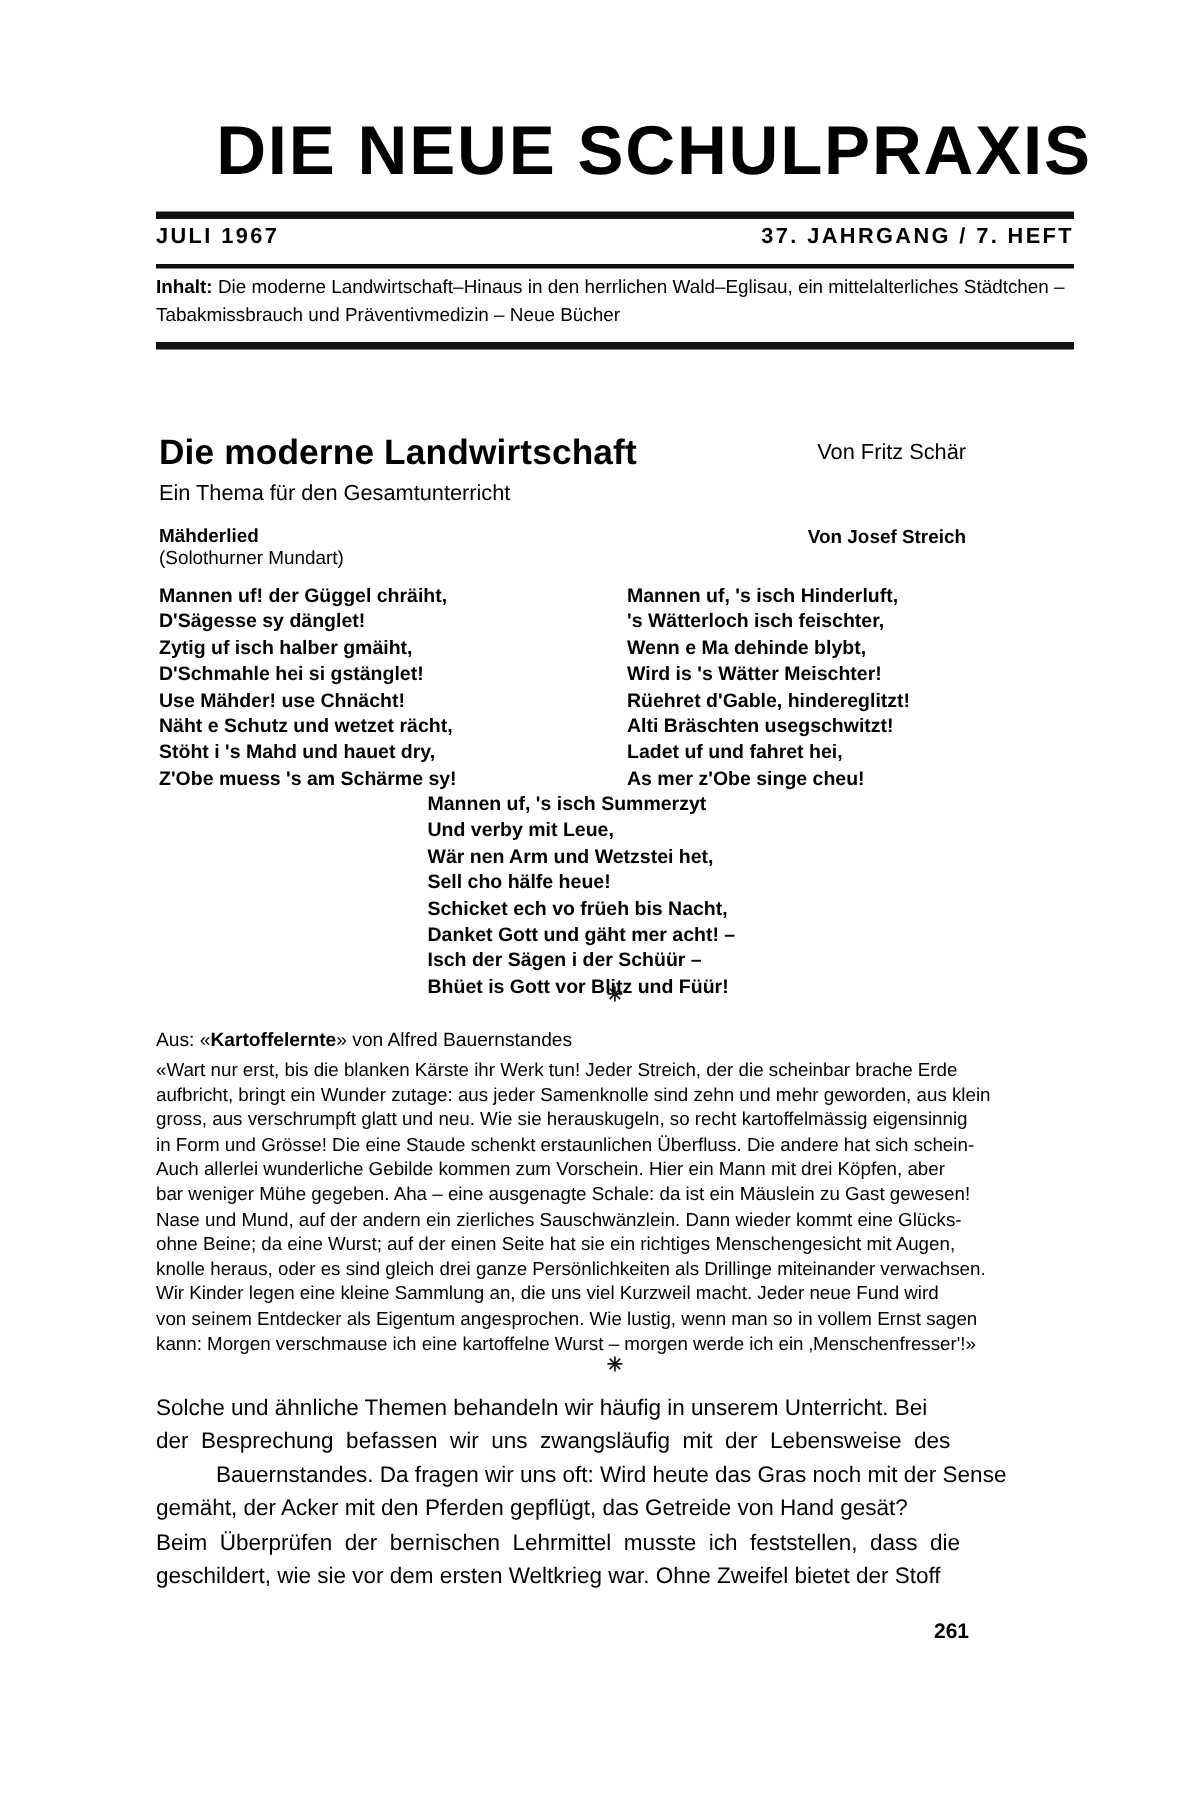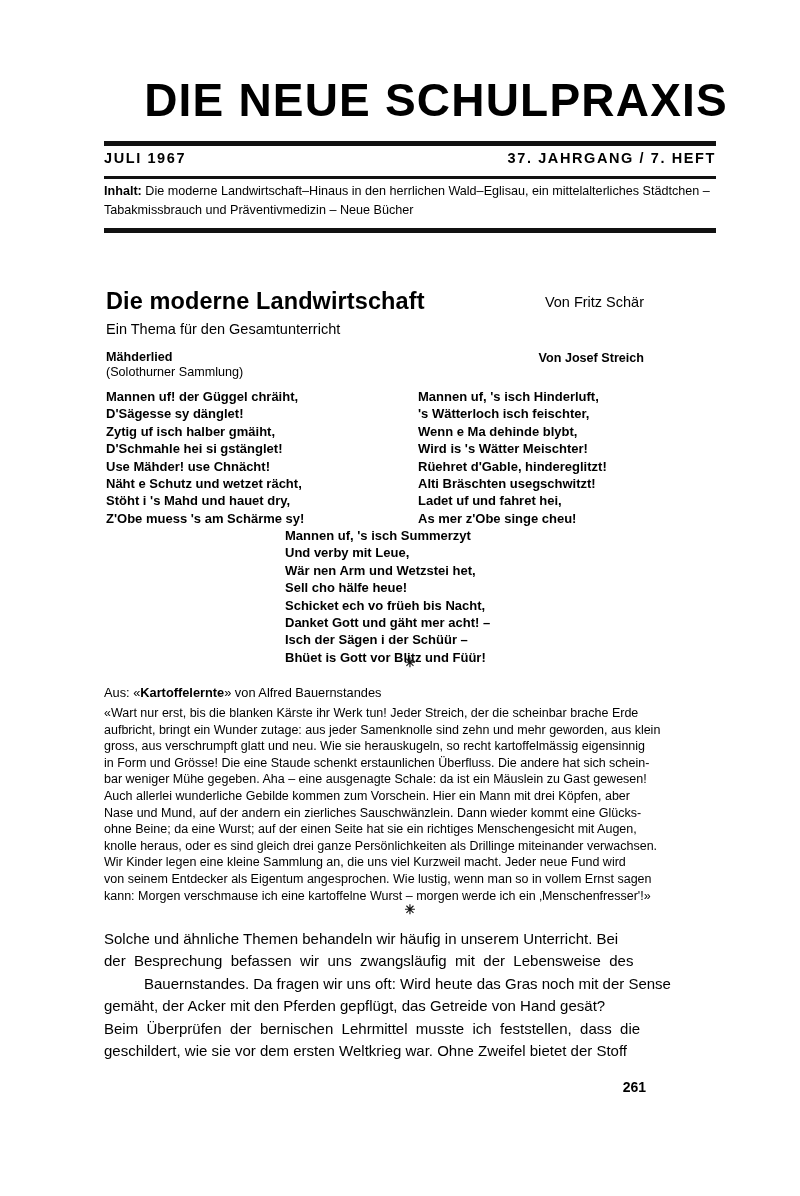--- a/index.html
+++ b/index.html
@@ -205,38 +205,38 @@
     <b>Inhalt:</b><span> Die moderne Landwirtschaft–Hinaus in den herrlichen Wald–Eglisau, ein mittelalterliches Städtchen – Tabakmissbrauch und Präventivmedizin – Neue Bücher</span>
   </div>
 
   <div class="rule rule-thick rule-3"></div>
 
   <div class="art-title">Die moderne Landwirtschaft</div>
   <div class="art-subtitle">Ein Thema für den Gesamtunterricht</div>
   <div class="art-author">Von Fritz Schär</div>
 
   <div class="poem-title">Mähderlied</div>
-  <div class="poem-dialect">(Solothurner Sammlung)</div>
+  <div class="poem-dialect">(Solothurner Mundart)</div>
   <div class="poem-author">Von Josef Streich</div>
 
   <div class="stanza stanza-left"><span style="display: block;">Mannen uf! der Güggel chräiht,</span><span style="display: block;">D'Sägesse sy dänglet!</span><span style="display: block;">Zytig uf isch halber gmäiht,</span><span style="display: block;">D'Schmahle hei si gstänglet!</span><span style="display: block;">Use Mähder! use Chnächt!</span><span style="display: block;">Näht e Schutz und wetzet rächt,</span><span style="display: block;">Stöht i 's Mahd und hauet dry,</span><span style="display: block;">Z'Obe muess 's am Schärme sy!</span></div>
   <div class="stanza stanza-right"><span style="display: block;">Mannen uf, 's isch Hinderluft,</span><span style="display: block;">'s Wätterloch isch feischter,</span><span style="display: block;">Wenn e Ma dehinde blybt,</span><span style="display: block;">Wird is 's Wätter Meischter!</span><span style="display: block;">Rüehret d'Gable, hindereglitzt!</span><span style="display: block;">Alti Bräschten usegschwitzt!</span><span style="display: block;">Ladet uf und fahret hei,</span><span style="display: block;">As mer z'Obe singe cheu!</span></div>
   <div class="stanza stanza-center"><span style="display: block;">Mannen uf, 's isch Summerzyt</span><span style="display: block;">Und verby mit Leue,</span><span style="display: block;">Wär nen Arm und Wetzstei het,</span><span style="display: block;">Sell cho hälfe heue!</span><span style="display: block;">Schicket ech vo früeh bis Nacht,</span><span style="display: block;">Danket Gott und gäht mer acht! –</span><span style="display: block;">Isch der Sägen i der Schüür –</span><span style="display: block;">Bhüet is Gott vor Blitz und Füür!</span></div>
 
   <div class="asterisk ast-1">✳</div>
 
   <div class="quote-src"><span>Aus: «</span><b>Kartoffelernte</b><span>» von Alfred Bauernstandes</span></div>
 
   <div class="quote-body">
       <span style="display: block;">«Wart nur erst, bis die blanken Kärste ihr Werk tun! Jeder Streich, der die scheinbar brache Erde</span>
       <span style="display: block;">aufbricht, bringt ein Wunder zutage: aus jeder Samenknolle sind zehn und mehr geworden, aus klein</span>
       <span style="display: block;">gross, aus verschrumpft glatt und neu. Wie sie herauskugeln, so recht kartoffelmässig eigensinnig</span>
       <span style="display: block;">in Form und Grösse! Die eine Staude schenkt erstaunlichen Überfluss. Die andere hat sich schein-</span>
+      <span style="display: block;">Auch allerlei wunderliche Gebilde kommen zum Vorschein. Hier ein Mann mit drei Köpfen, aber</span>
       <span style="display: block;">bar weniger Mühe gegeben. Aha – eine ausgenagte Schale: da ist ein Mäuslein zu Gast gewesen!</span>
-      <span style="display: block;">Auch allerlei wunderliche Gebilde kommen zum Vorschein. Hier ein Mann mit drei Köpfen, aber</span>
       <span style="display: block;">Nase und Mund, auf der andern ein zierliches Sauschwänzlein. Dann wieder kommt eine Glücks-</span>
       <span style="display: block;">ohne Beine; da eine Wurst; auf der einen Seite hat sie ein richtiges Menschengesicht mit Augen,</span>
       <span style="display: block;">knolle heraus, oder es sind gleich drei ganze Persönlichkeiten als Drillinge miteinander verwachsen.</span>
       <span style="display: block;">Wir Kinder legen eine kleine Sammlung an, die uns viel Kurzweil macht. Jeder neue Fund wird</span>
       <span style="display: block;">von seinem Entdecker als Eigentum angesprochen. Wie lustig, wenn man so in vollem Ernst sagen</span>
       <span style="display: block;">kann: Morgen verschmause ich eine kartoffelne Wurst – morgen werde ich ein ‚Menschenfresser'!»</span>
     </div>
 
   <div class="asterisk ast-2">✳</div>
 

